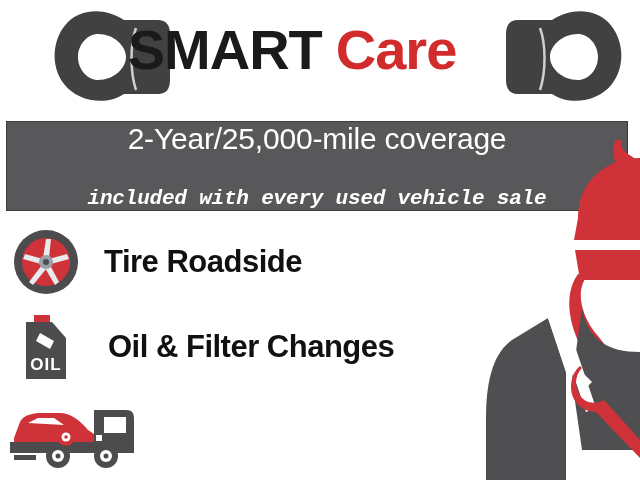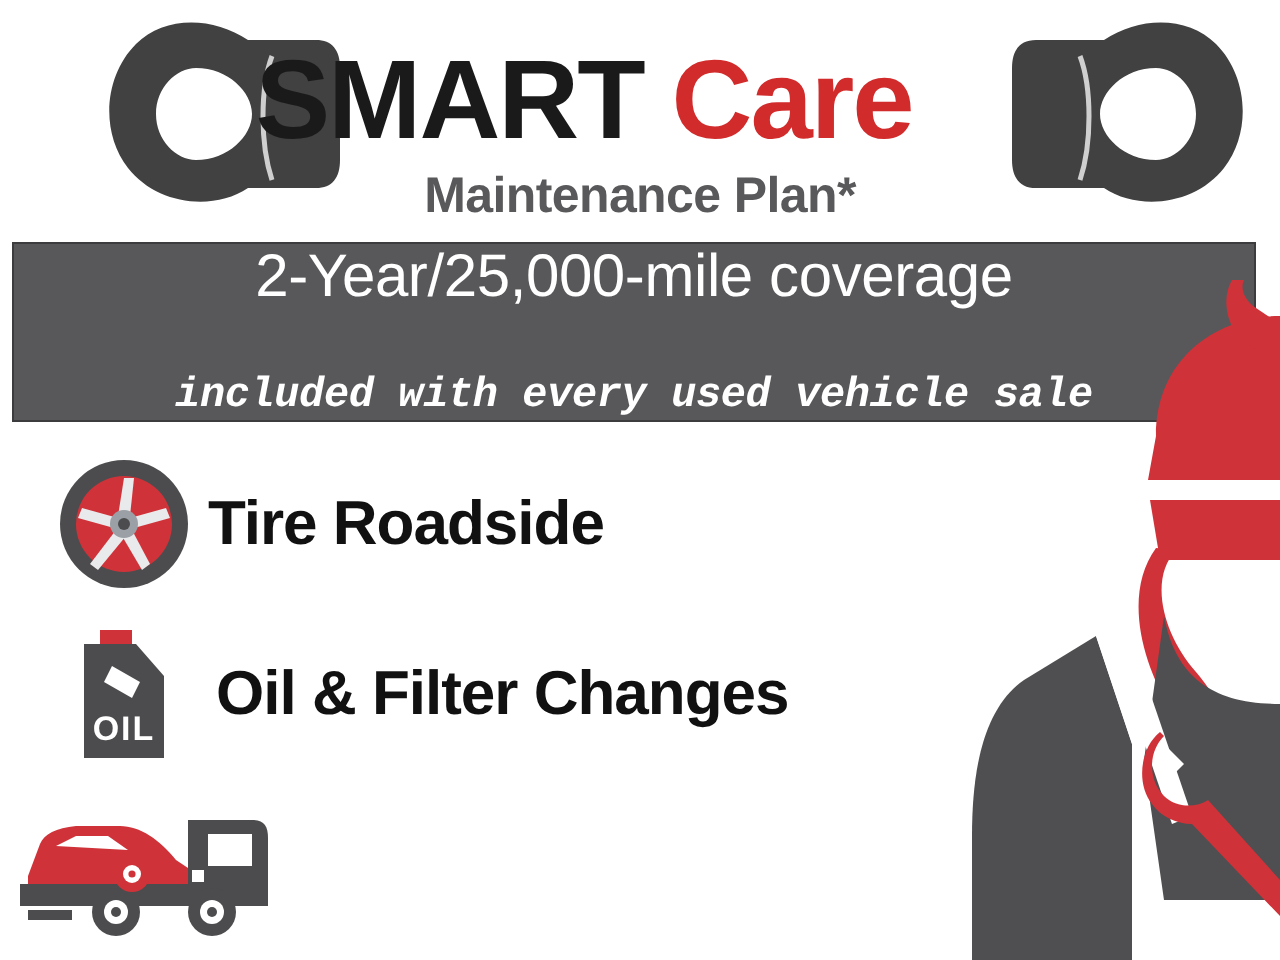--- a/index.html
+++ b/index.html
@@ -47,21 +47,21 @@
     font-family:"Liberation Sans", sans-serif;margin-bottom:4px;
   }
   .banner-line2{
     color:#ffffff;font-size:21px;font-style:italic;font-weight:bold;
     letter-spacing:-0.2px;font-family:Liberation Mono, monospace;
   }
 
   
   .features{position:absolute;left:0;top:222px;width:470px;}
   .feature{position:relative;height:85px;}
-  .feature .ficon{position:absolute;left:26px;top:0;width:72px;height:80px;}
+  .feature .ficon{position:absolute;left:10px;top:0;width:72px;height:80px;}
   .feature .flabel{
     position:absolute;left:104px;top:0;height:80px;display:flex;align-items:center;
     font-size:31px;font-weight:bold;color:#111;letter-spacing:-0.5px;
     font-family:"Liberation Sans", sans-serif;white-space:nowrap;
   }
   .feature.f2 .flabel{left:108px;}
   .feature.f3 .flabel{left:140px;}
   .feature.f3 .ficon{left:8px;width:130px;}
 
   
@@ -91,21 +91,20 @@
                    M50 30 C66 30 78 42 78 53 C78 64 66 76 50 76 C40 76 30 66 30 53 C30 40 40 30 50 30 Z" fill="#414142"></path>
           <path d="M88 24 C82 40 82 68 88 86" stroke="#ffffff" stroke-width="2.5" fill="none" opacity="0.75"></path>
         </g>
       </svg>
     </div>
 
     <div class="brand">
       <span class="word1">SMART</span><span class="word2">Care</span>
     </div>
 
-    <div class="subtitle">Maintenance Plan*</div>
   </div>
 
   <div class="banner">
     <div class="banner-line1">2-Year/25,000-mile coverage</div>
     <div class="banner-line2">included with every used vehicle sale</div>
   </div>
 
   <div class="features">
 
     <div class="feature f1">

